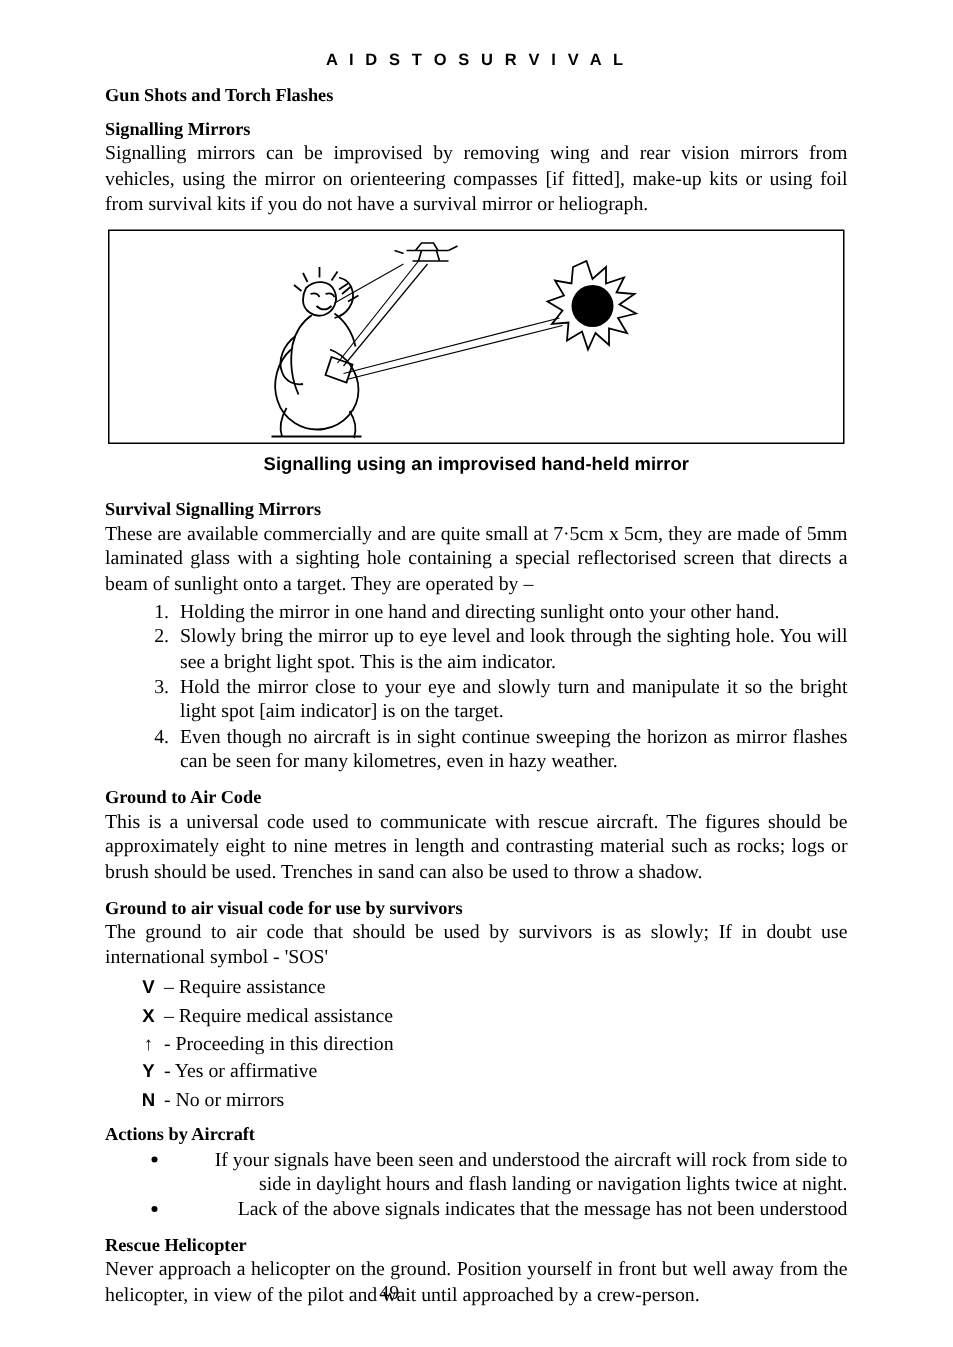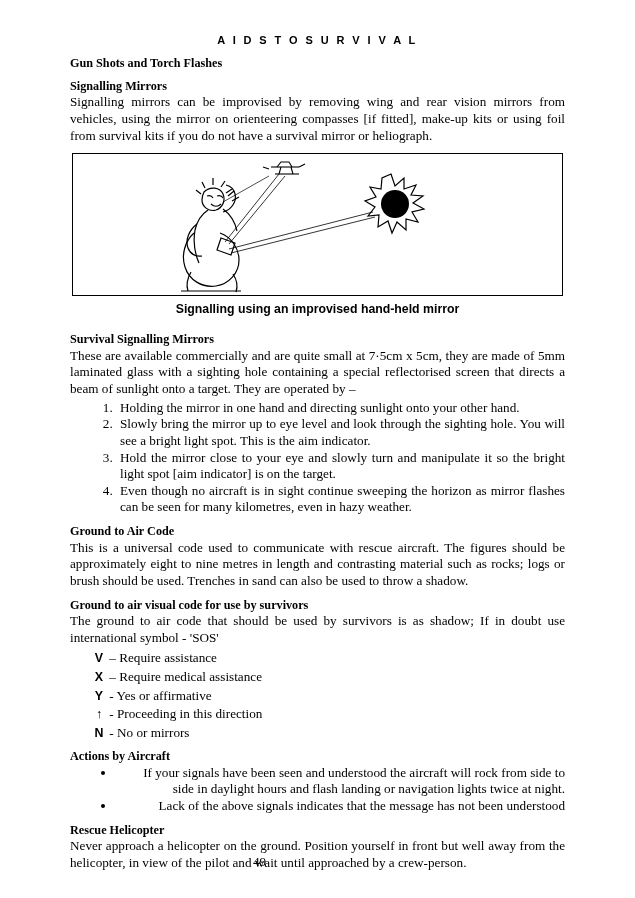--- a/index.html
+++ b/index.html
@@ -194,38 +194,38 @@
     <li>Holding the mirror in one hand and directing sunlight onto your other hand.</li>
     <li>Slowly bring the mirror up to eye level and look through the sighting hole. You will see a bright light spot. This is the aim indicator.</li>
     <li>Hold the mirror close to your eye and slowly turn and manipulate it so the bright light spot [aim indicator] is on the target.</li>
     <li>Even though no aircraft is in sight continue sweeping the horizon as mirror flashes can be seen for many kilometres, even in hazy weather.</li>
   </ol>
 
   <h2 class="section">Ground to Air Code</h2>
   <p class="body">This is a universal code used to communicate with rescue aircraft. The figures should be approximately eight to nine metres in length and contrasting material such as rocks; logs or brush should be used. Trenches in sand can also be used to throw a shadow.</p>
 
   <h2 class="section">Ground to air visual code for use by survivors</h2>
-  <p class="body">The ground to air code that should be used by survivors is as shadow; If in doubt use international symbol - 'SOS'</p>
+  <p class="body">The ground to air code that should be used by survivors is as slowly; If in doubt use international symbol - 'SOS'</p>
 
   <div class="codelist">
     <span class="row">
       <span class="sym">V</span>
       <span class="txt">– Require assistance</span>
     </span>
     <span class="row">
       <span class="sym">X</span>
       <span class="txt">– Require medical assistance</span>
     </span>
     <span class="row">
+      <span class="sym">↑</span>
+      <span class="txt">- Proceeding in this direction</span>
+    </span>
+    <span class="row">
       <span class="sym">Y</span>
       <span class="txt">- Yes or affirmative</span>
-    </span>
-    <span class="row">
-      <span class="sym">↑</span>
-      <span class="txt">- Proceeding in this direction</span>
     </span>
     <span class="row">
       <span class="sym">N</span>
       <span class="txt">- No or mirrors</span>
     </span>
   </div>
 
   <h2 class="section">Actions by Aircraft</h2>
   <ul class="bullets">
     <li>If your signals have been seen and understood the aircraft will rock from side to side in daylight hours and flash landing or navigation lights twice at night.</li>

